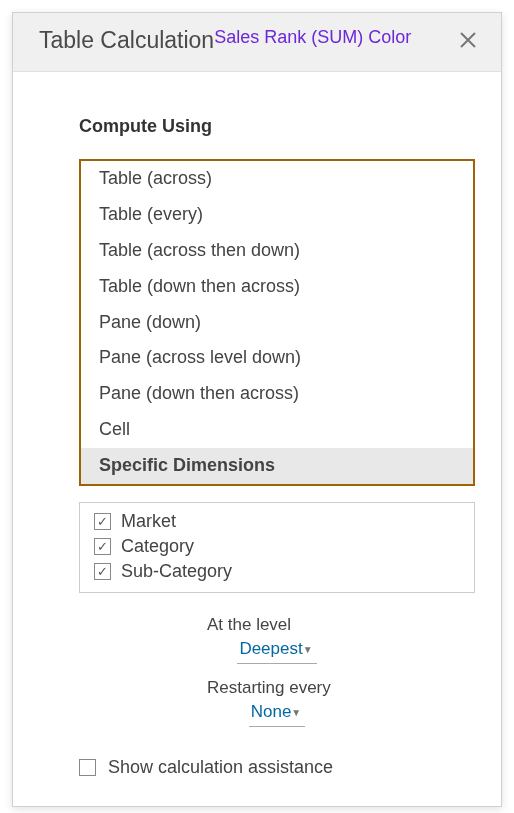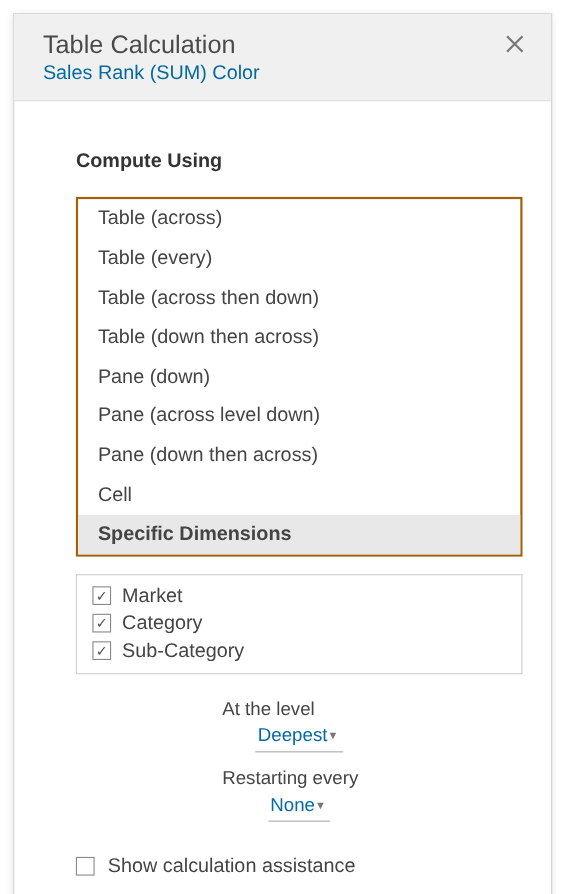--- a/index.html
+++ b/index.html
@@ -23,43 +23,44 @@
     .header {
       background: #f0f0f0;
       padding: 14px 20px 14px 26px;
       display: flex;
       justify-content: space-between;
       align-items: flex-start;
       border-bottom: 1px solid #e0e0e0;
     }
     .header-text {
       display: flex;
-      flex-direction: column;
+      flex-direction: row;
     }
     .title {
       font-size: 23px;
       color: #4a4a4a;
       font-weight: 400;
       margin-bottom: 2px;
     }
     .subtitle {
       font-size: 18px;
-      color: #0369a1;
+      color: #6d28d9;
       font-weight: 400;
       text-align: center;
     }
     .close-icon {
       color: #777;
       font-size: 22px;
       cursor: pointer;
       padding: 4px;
       line-height: 1;
     }
     .body {
       padding: 44px 26px 28px 56px;
+      margin-left: 10px;
     }
     .section-label {
       font-size: 18px;
       font-weight: 700;
       color: #333;
       margin-bottom: 22px;
     }
     .listbox {
       border: 2px solid #a16207;
       margin-bottom: 16px;

